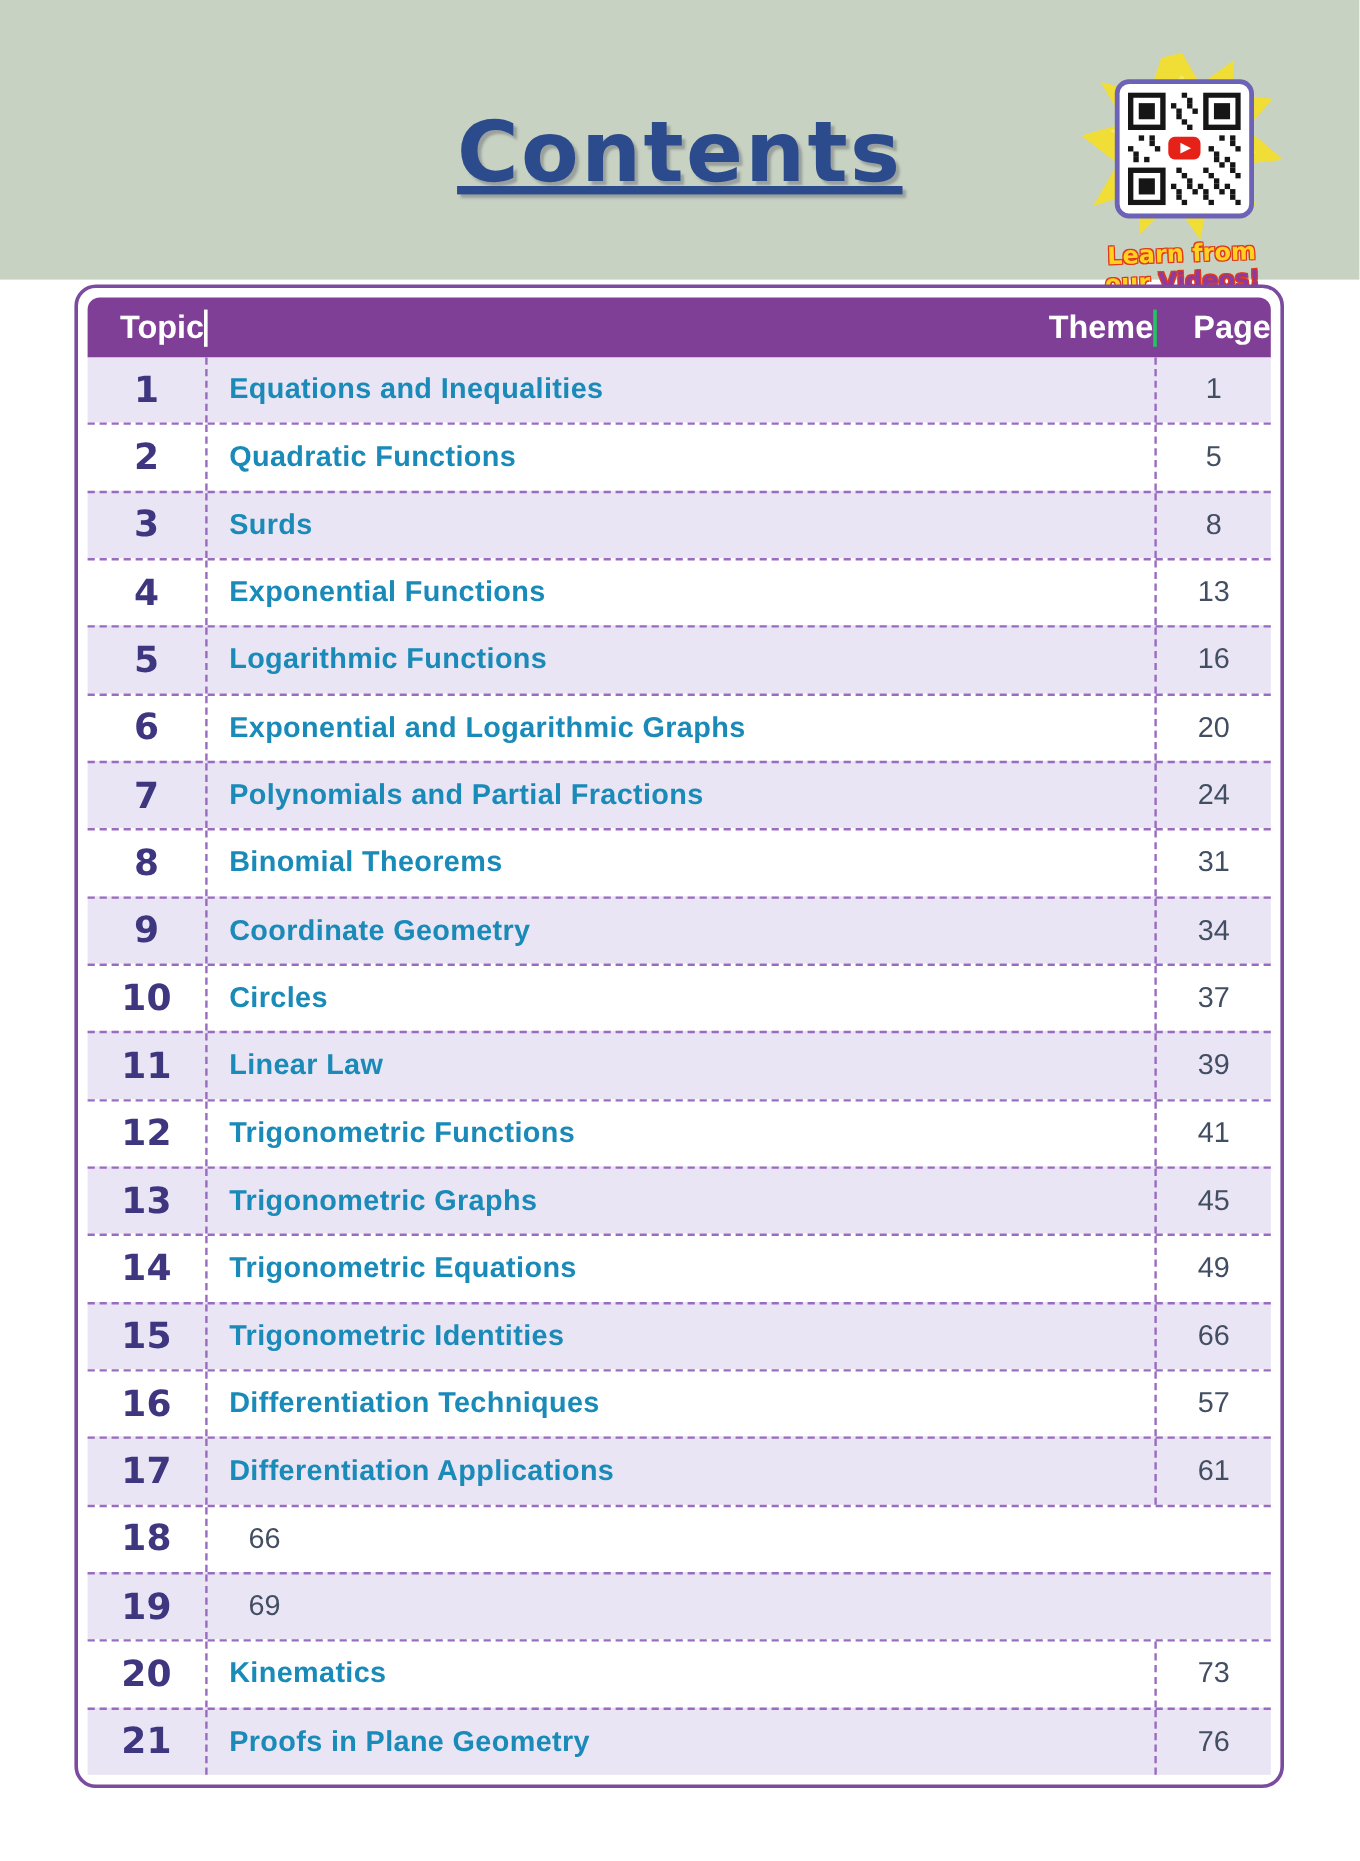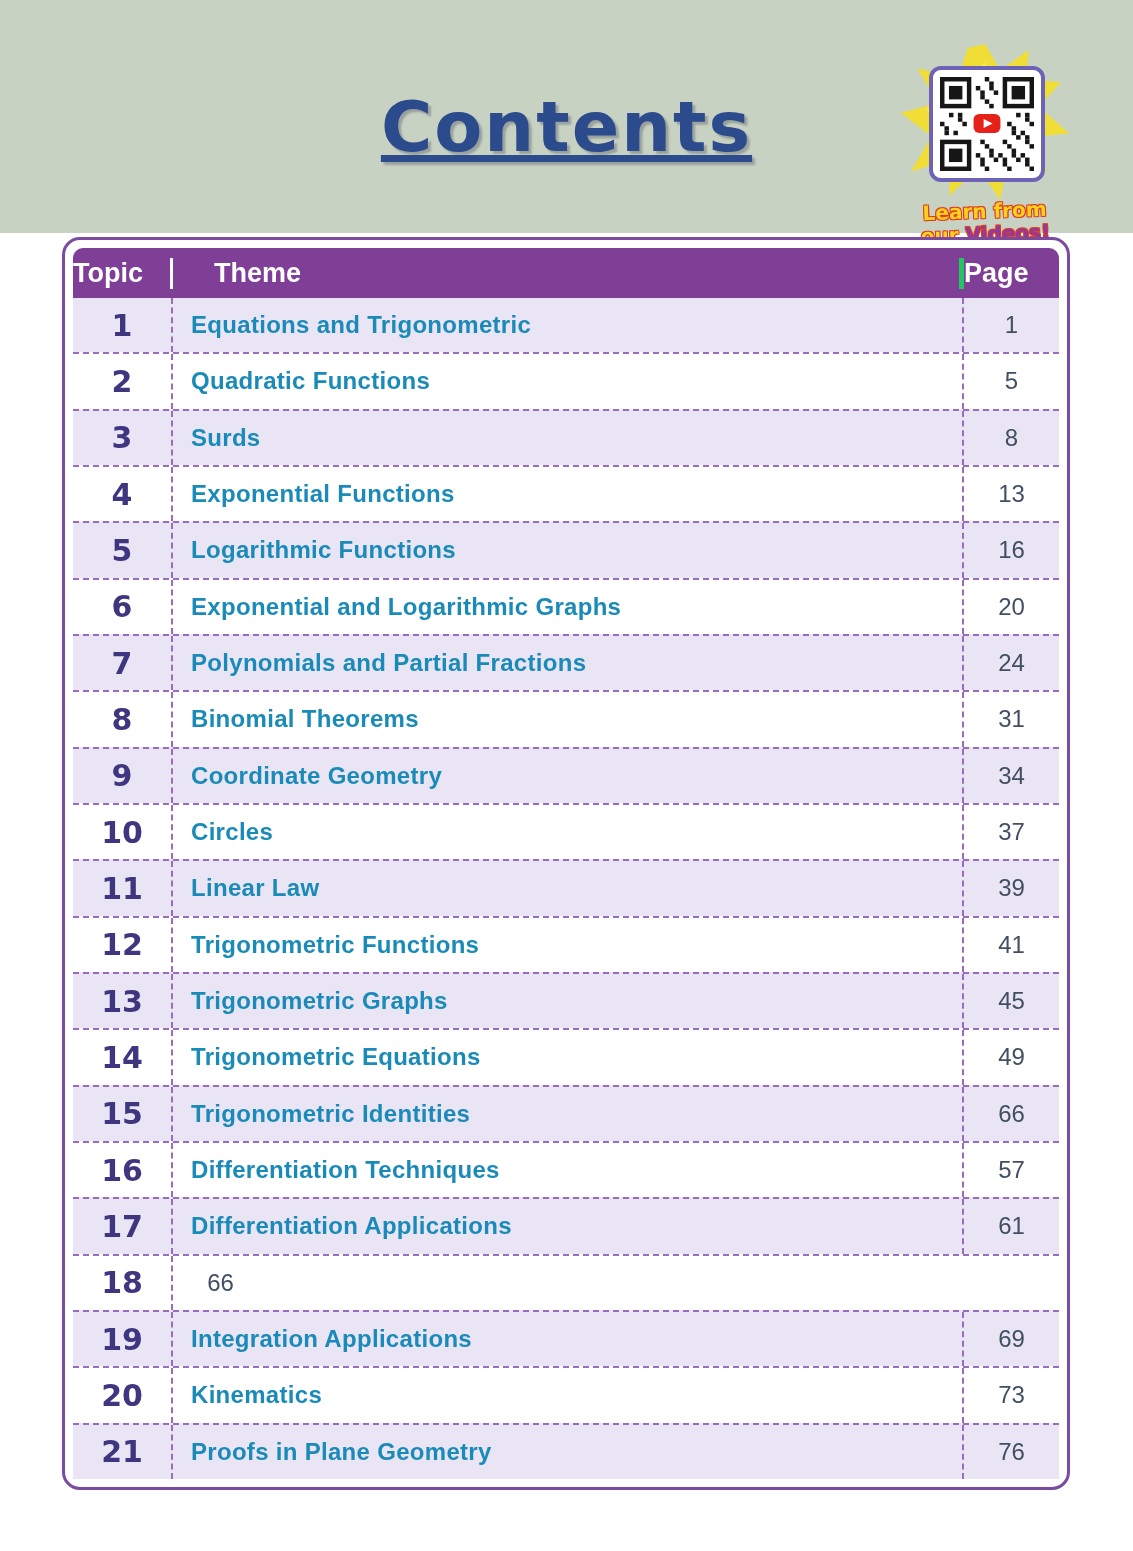--- a/index.html
+++ b/index.html
@@ -66,23 +66,23 @@
   }
   .toc-table { display:flex; flex-direction:column; height:100%; }
 
   .thead {
     display:flex; flex:0 0 50px; height:50px;
     background:var(--header-bg,#7f3f97);
     border-radius:10px 10px 0 0;
     color:#fff; font-weight:bold; font-size:27px;
     align-items:center;
   }
-  .th { text-align:left; box-sizing:border-box; }
+  .th { text-align:right; box-sizing:border-box; }
   .th-topic { width:100px; border-right:3px solid #fff; }
-  .th-theme { flex:1; border-right:5px solid #22c55e;margin-left:41px; }
+  .th-theme { flex:1; border-right:3px solid #22c55e;margin-left:41px; }
   .th-page  { width:95px; }
 
   .rows { flex:1; display:flex; flex-direction:column; }
   .row { flex:1; display:flex; align-items:stretch; min-height:0; }
   .row:nth-child(odd) { background:var(--row-alt-bg,#e9e5f4); }
   .row + .row { border-top:2px dashed var(--dashed-divider,#9a6cc0); }
 
   .cell { display:flex; align-items:center; box-sizing:border-box; }
   .cell-topic {
     width:100px; justify-content:center;
@@ -202,21 +202,21 @@
 <div class="card">
   <div class="toc-table">
     <div class="thead">
       <div class="th th-topic">Topic</div>
       <div class="th th-theme">Theme</div>
       <div class="th th-page">Page</div>
     </div>
     <div class="rows">
   <div class="row">
     <div class="cell cell-topic">1</div>
-    <div class="cell cell-theme">Equations and Trigonometric</div>
+    <div class="cell cell-theme">Equations and Inequalities</div>
     <div class="cell cell-page">1</div>
   </div>
 
   <div class="row">
     <div class="cell cell-topic">2</div>
     <div class="cell cell-theme">Quadratic Functions</div>
     <div class="cell cell-page">5</div>
   </div>
 
   <div class="row">
@@ -309,21 +309,20 @@
     <div class="cell cell-page">61</div>
   </div>
 
   <div class="row">
     <div class="cell cell-topic">18</div>
     <div class="cell cell-page">66</div>
   </div>
 
   <div class="row">
     <div class="cell cell-topic">19</div>
-    <div class="cell cell-theme">Integration Applications</div>
     <div class="cell cell-page">69</div>
   </div>
 
   <div class="row">
     <div class="cell cell-topic">20</div>
     <div class="cell cell-theme">Kinematics</div>
     <div class="cell cell-page">73</div>
   </div>
 
   <div class="row">

